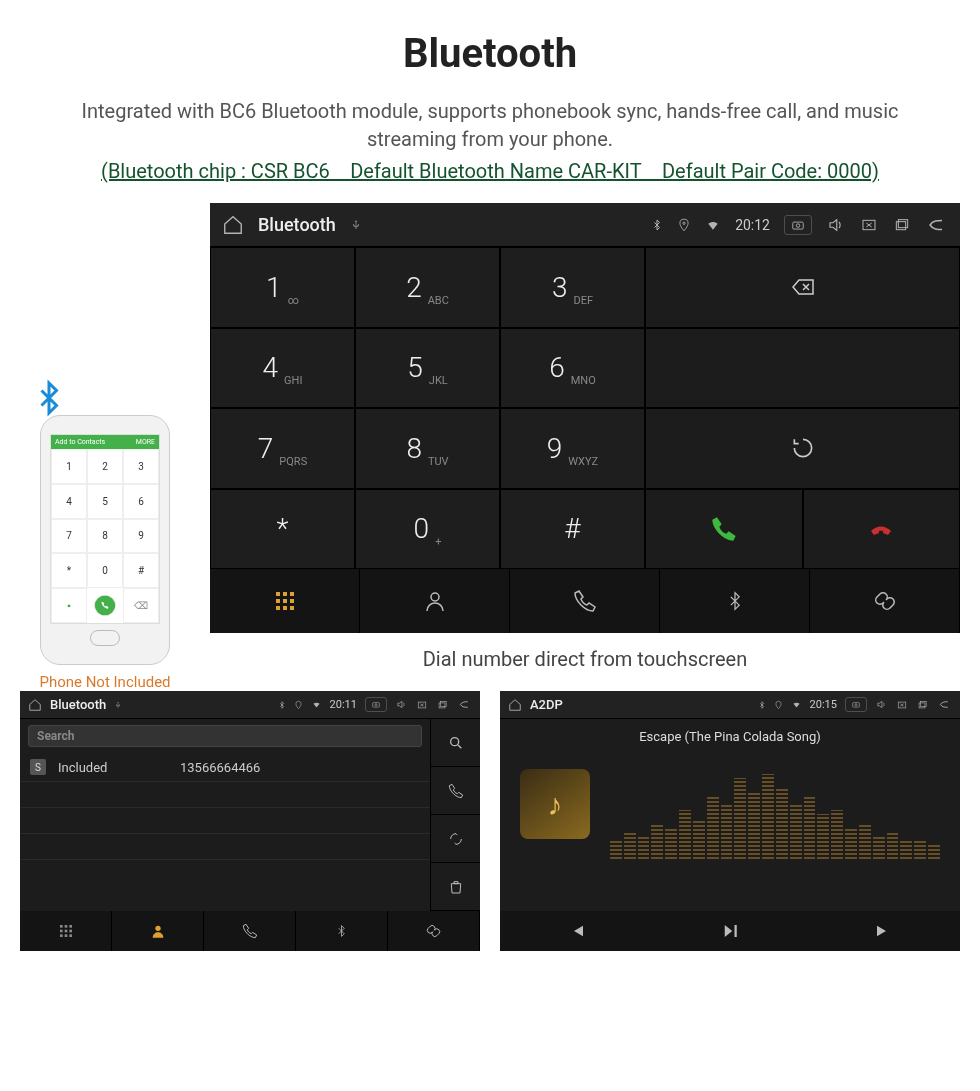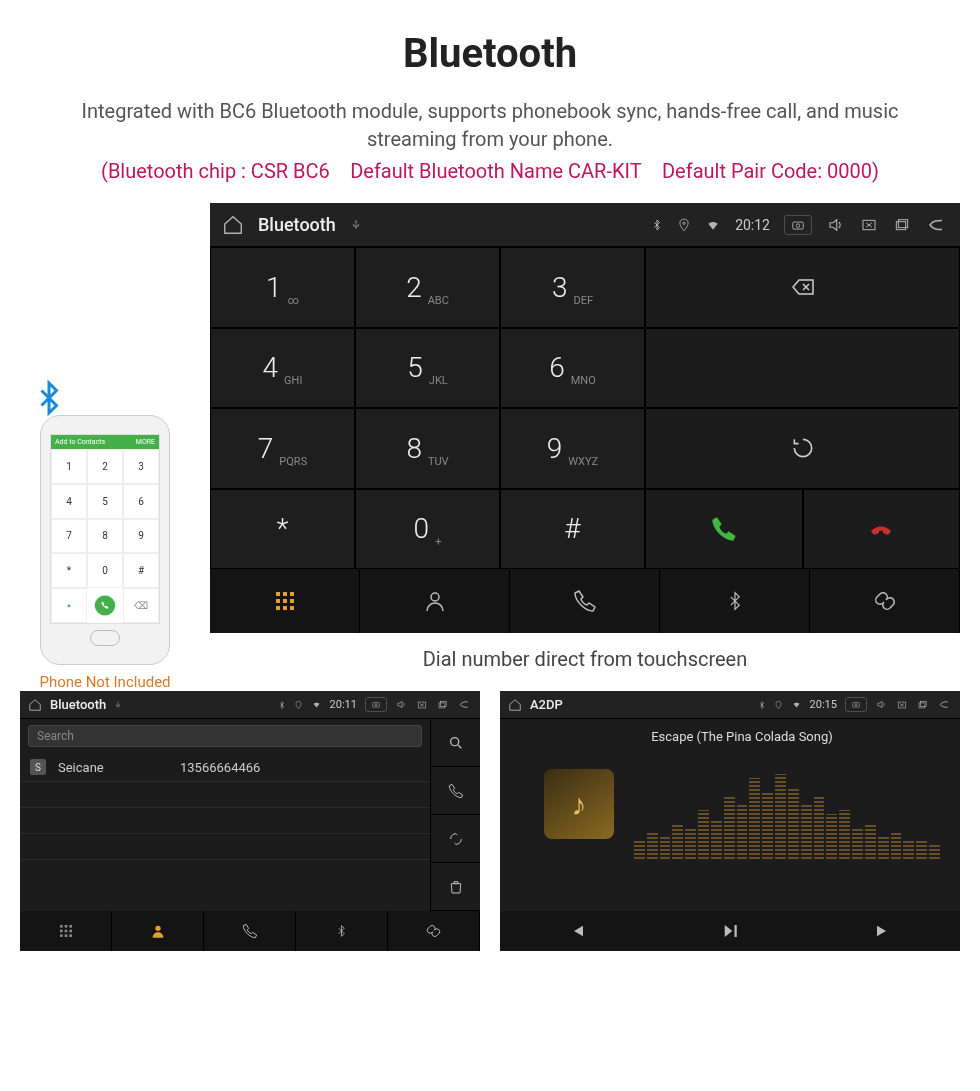--- a/index.html
+++ b/index.html
@@ -21,22 +21,23 @@
 .page-subtitle {
   text-align: center;
   font-size: 20px;
   color: #555;
   margin: 20px 60px 6px;
   line-height: 1.4;
 }
 .spec-line {
   text-align: center;
   font-size: 20px;
-  color: #be185d;
+  color: #14532d;
   margin-bottom: 20px;
+  text-decoration: underline;
 }
 .row1 {
   display: flex;
   align-items: flex-end;
   gap: 20px;
   padding: 0 20px;
 }
 .phone-col {
   width: 170px;
   text-align: center;
@@ -185,20 +186,21 @@
 }
 .contacts-list { flex: 1; }
 .search-bar {
   margin: 6px 8px;
   background: #333;
   border: 1px solid #444;
   border-radius: 3px;
   padding: 3px 8px;
   color: #888;
   font-size: 12px;
+  font-weight: bold;
 }
 .contact-row {
   display: flex;
   align-items: center;
   padding: 6px 10px;
   gap: 12px;
   font-size: 13px;
   border-bottom: 1px solid #2a2a2a;
 }
 .contact-badge {
@@ -211,21 +213,20 @@
   display: flex; flex-direction: column;
 }
 .contacts-side > div {
   flex: 1; display: flex; align-items: center; justify-content: center;
   border-left: 1px solid #000; border-bottom: 1px solid #000;
 }
 .music-body {
   height: calc(100% - 28px - 40px);
   padding: 10px 16px;
   position: relative;
-  margin-left: 24px;
 }
 .track-title { text-align: center; font-size: 13px; color: #ddd; margin-bottom: 12px; }
 .album {
   width: 70px; height: 70px;
   background: linear-gradient(145deg, #3a2d14, #8a6a20);
   border-radius: 8px;
   display: flex; align-items: center; justify-content: center;
   position: absolute; left: 20px; top: 50px;
 }
 .album-note { font-size: 30px; color: #e8c060; }
@@ -536,21 +537,21 @@
             <svg width="16" height="11" viewBox="0 0 24 24" fill="none" stroke="#ccc" stroke-width="2">
               <path d="M20 6c-6 0-12 0-16 6 4 6 10 6 16 6"></path>
             </svg>
           </span>
       </div>
       <div class="contacts-body">
         <div class="contacts-list">
           <div class="search-bar">Search</div>
           <div class="contact-row">
             <span class="contact-badge">S</span>
-            <span style="width:110px">Seicane</span>
+            <span style="width:110px">Included</span>
             <span>13566664466</span>
           </div>
           <div class="contact-row" style="height:26px"></div>
           <div class="contact-row" style="height:26px"></div>
           <div class="contact-row" style="height:26px"></div>
           <div class="contact-row" style="height:26px;border:none"></div>
         </div>
         <div class="contacts-side">
           <div>
               <svg width="16" height="16" viewBox="0 0 24 24" fill="none" stroke="#bbb" stroke-width="2">

